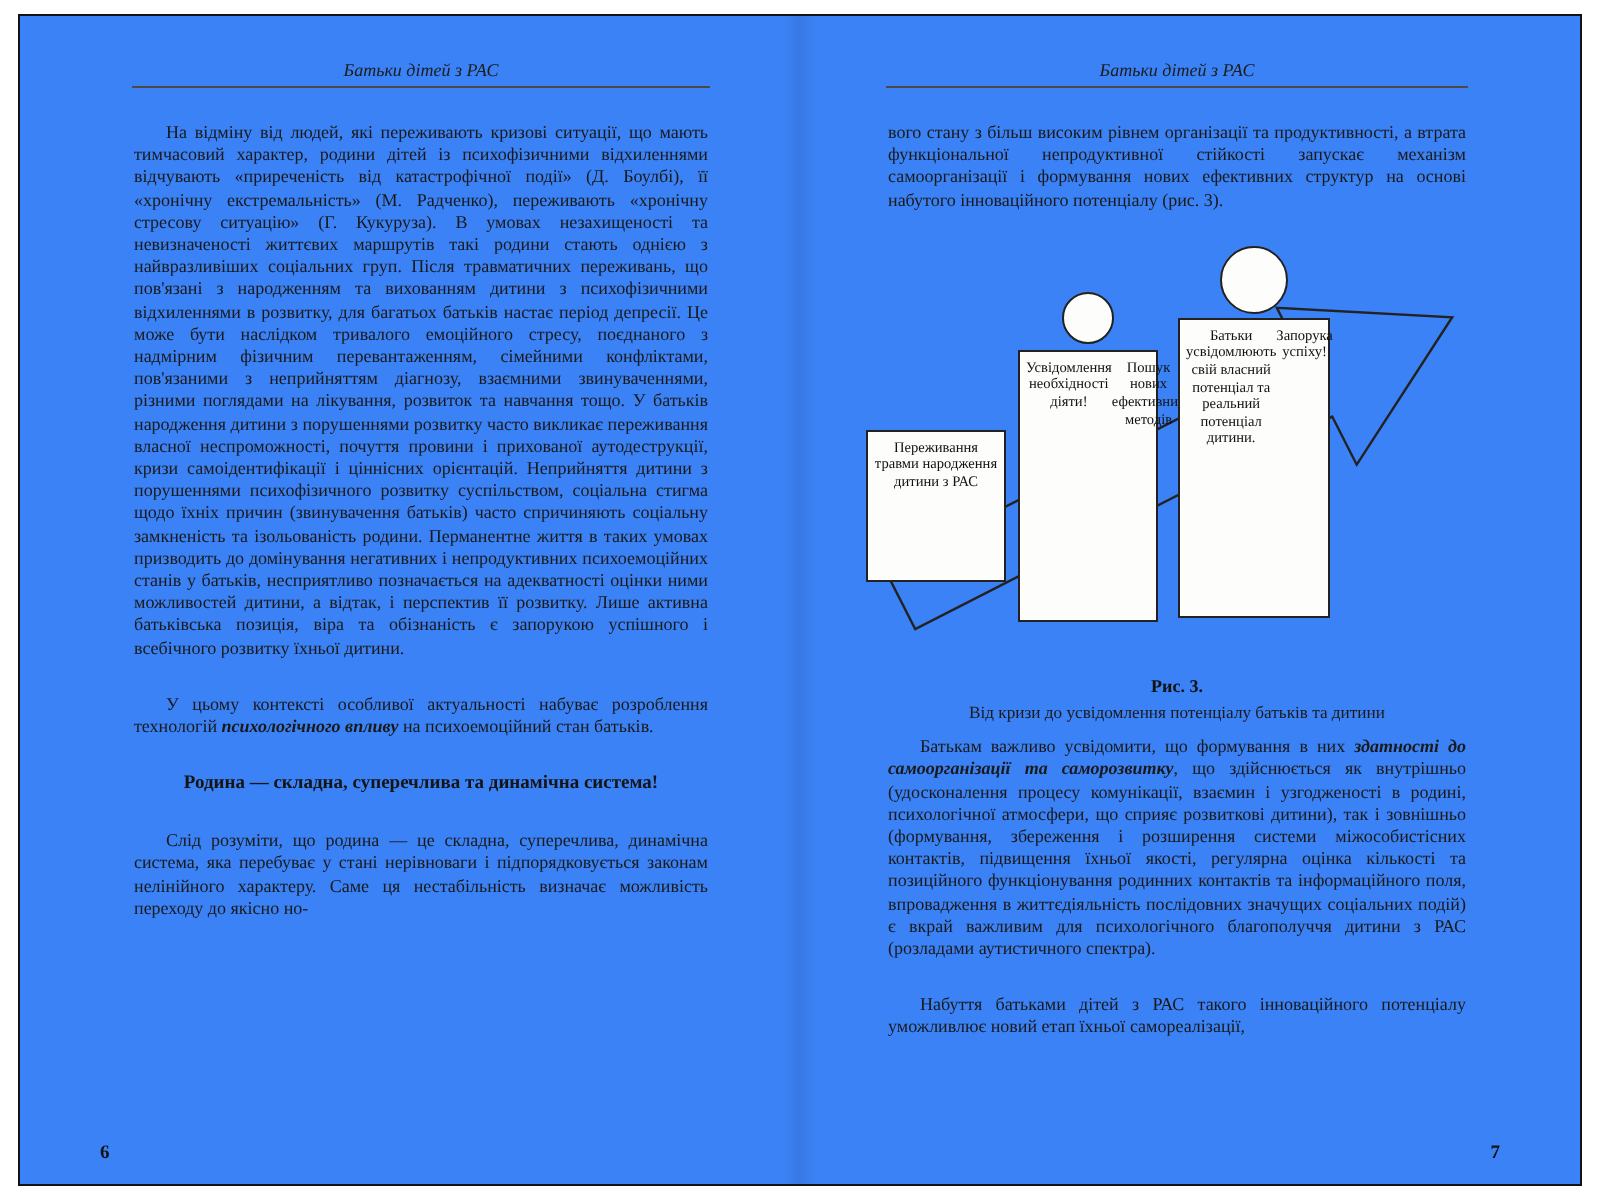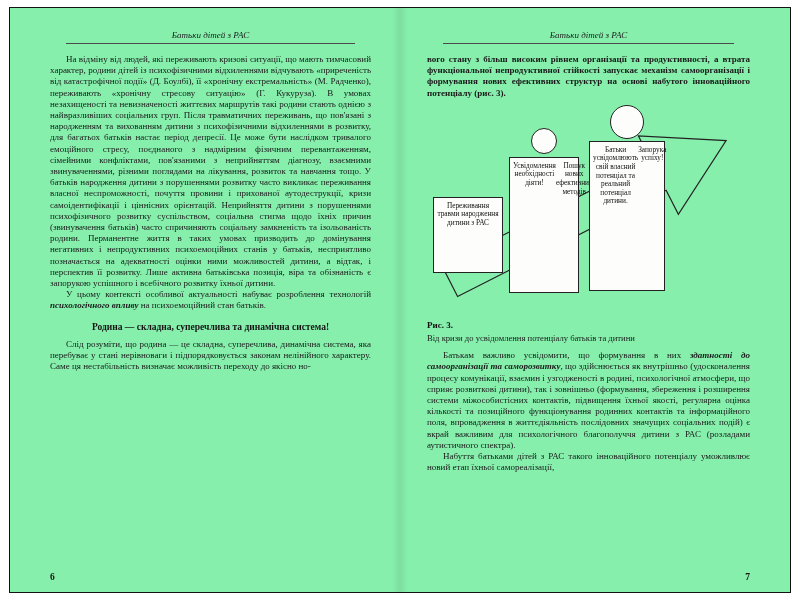--- a/index.html
+++ b/index.html
@@ -3,39 +3,39 @@
 <meta charset="utf-8">
 <style>
   html,body{margin:0;padding:0;}
   body{
     width:800px;height:600px;background:#ffffff;
     font-family:"Liberation Serif","DejaVu Serif",serif;
     position:relative;overflow:hidden;
   }
   .scan-frame{
     position:absolute;left:9px;top:7px;width:782px;height:586px;
-    border:1.5px solid #131313;background:#86efac;box-sizing:border-box;
+    border:1.5px solid #131313;background:#3b82f6;box-sizing:border-box;
   }
   .spread{display:flex;height:100%;position:relative;}
   .spread::before{
     content:"";position:absolute;left:50%;top:0;bottom:0;width:16px;
     transform:translateX(-50%);
     background:linear-gradient(to right,rgba(0,0,0,0) 0%,rgba(0,0,0,0.07) 50%,rgba(0,0,0,0) 100%);
     pointer-events:none;
   }
   .page{flex:1;position:relative;box-sizing:border-box;padding-top:22px;}
   .page.left{padding-left:40px;padding-right:28px;}
   .page.right{padding-left:28px;padding-right:40px;}
   .running-head{
     margin:0 16px 10px 16px;text-align:center;font-style:italic;
     font-size:9px;color:#1c1c1c;border-bottom:1px solid #4a4a4a;padding-bottom:3px;
   }
   .body-text{font-size:9px;line-height:11.2px;color:#191919;text-align:justify;}
-  .body-text p{margin:0;text-indent:16px;}
-  .body-text p.no-indent{text-indent:0;font-weight:bold;}
+  .body-text p{margin:17px;text-indent:16px;}
+  .body-text p.no-indent{text-indent:0;}
   .em-bi{font-weight:bold;font-style:italic;}
   .section-heading{
     text-align:center;font-weight:bold;font-size:9.5px;
     line-height:12px;margin:9px 34px 6px 34px;color:#141414;
   }
   .page-number{position:absolute;bottom:10px;font-weight:bold;font-size:9.5px;color:#111;}
   .page.left .page-number{left:40px;}
   .page.right .page-number{right:40px;}
 
   
@@ -44,21 +44,21 @@
   .fig-box{
     position:absolute;background:#fdfdfb;border:1px solid #222;
     box-sizing:border-box;font-size:7.3px;line-height:8.6px;text-align:center;
     color:#111;padding:4px 3px;display:flex;flex-direction:row;
   }
   .fig-box .gap{flex:1;}
   .fig-circle{
     position:absolute;border:1px solid #222;border-radius:50%;
     background:#fdfdfb;box-sizing:border-box;
   }
-  .fig-caption{margin-top:3px;}
+  .fig-caption{margin-top:3px;text-align:center;}
   .fig-caption .label{font-weight:bold;font-size:9px;color:#111;display:block;}
   .fig-caption .text{font-size:8.6px;color:#1a1a1a;display:block;margin-top:2px;font-family:Liberation Serif, serif;}
 </style>
 </head>
 <body>
 
 <div class="scan-frame">
   <div class="spread">
 
     <div class="page left">

